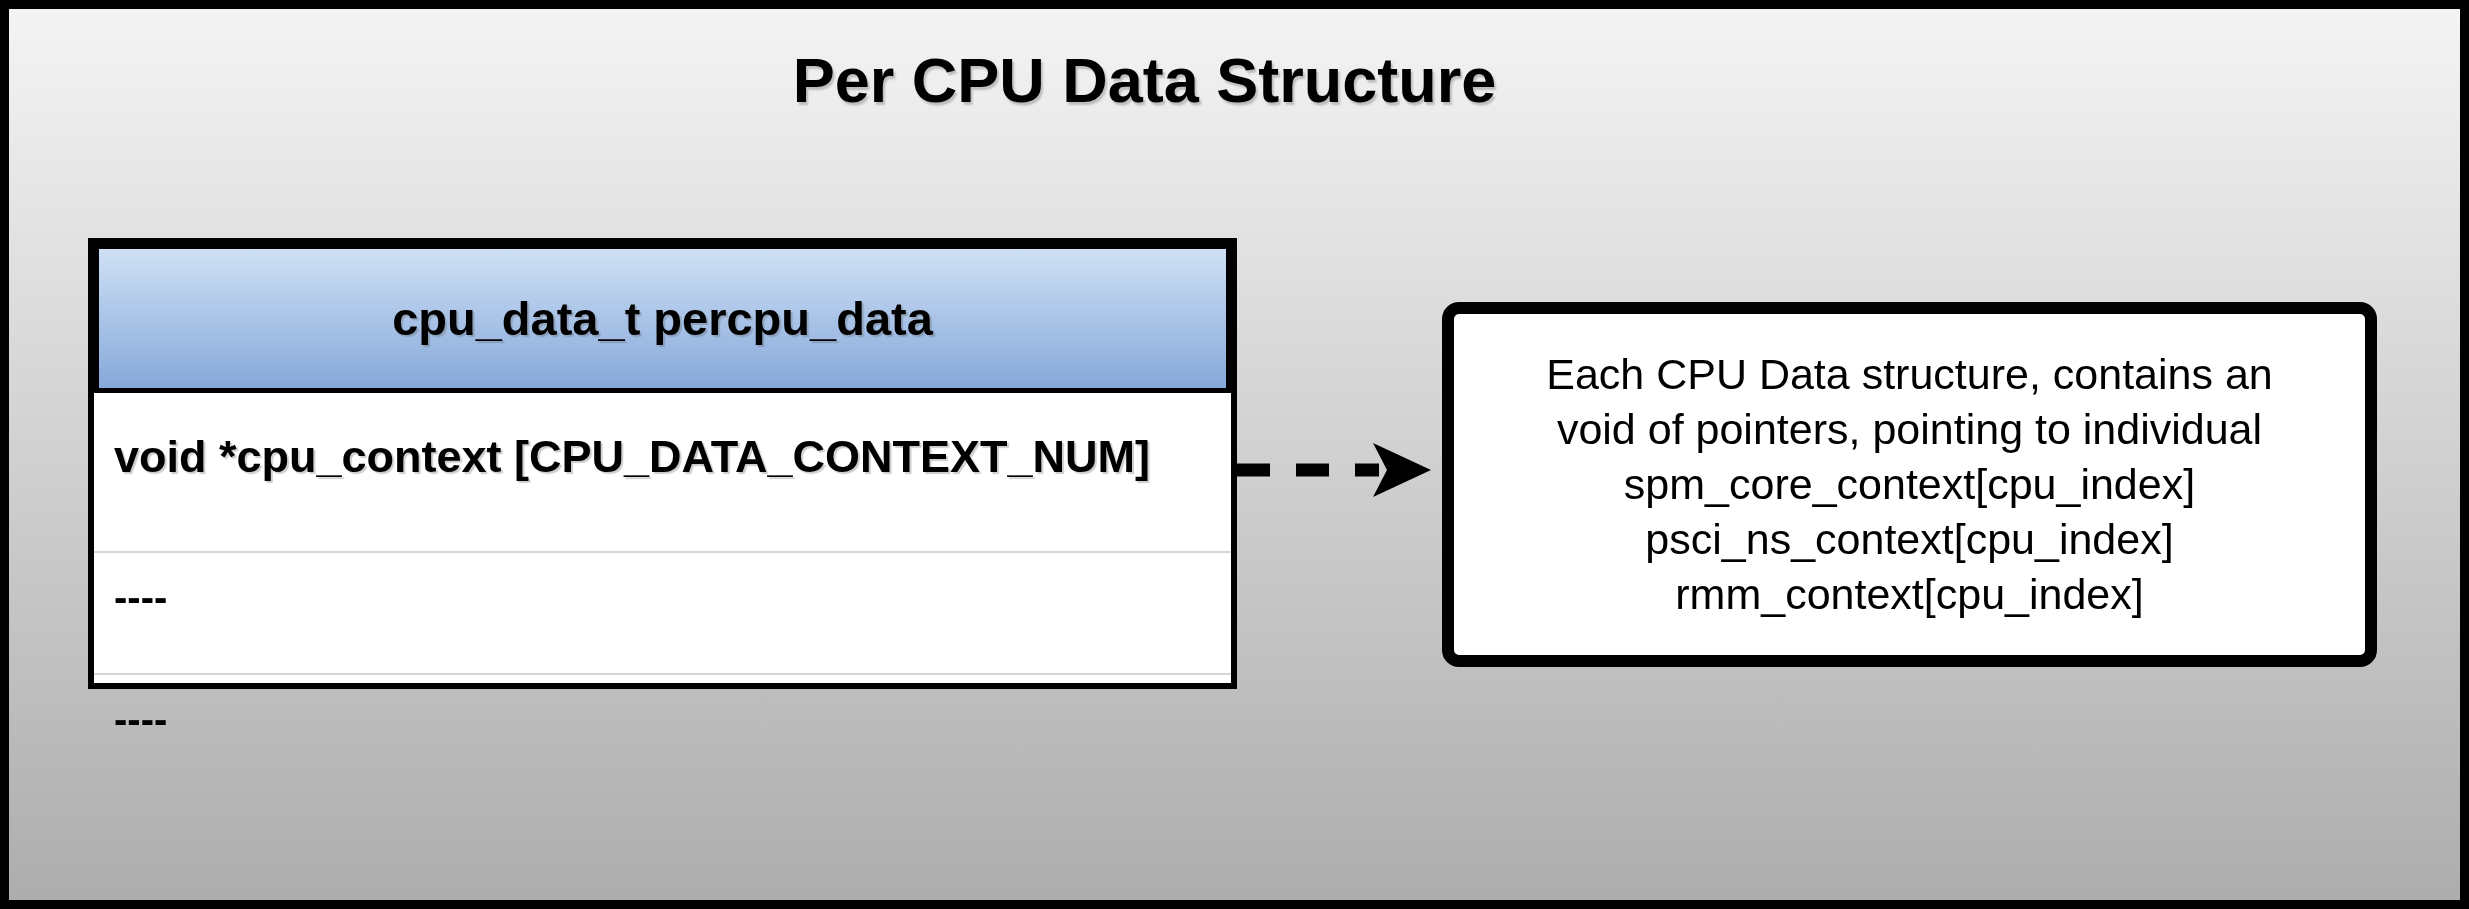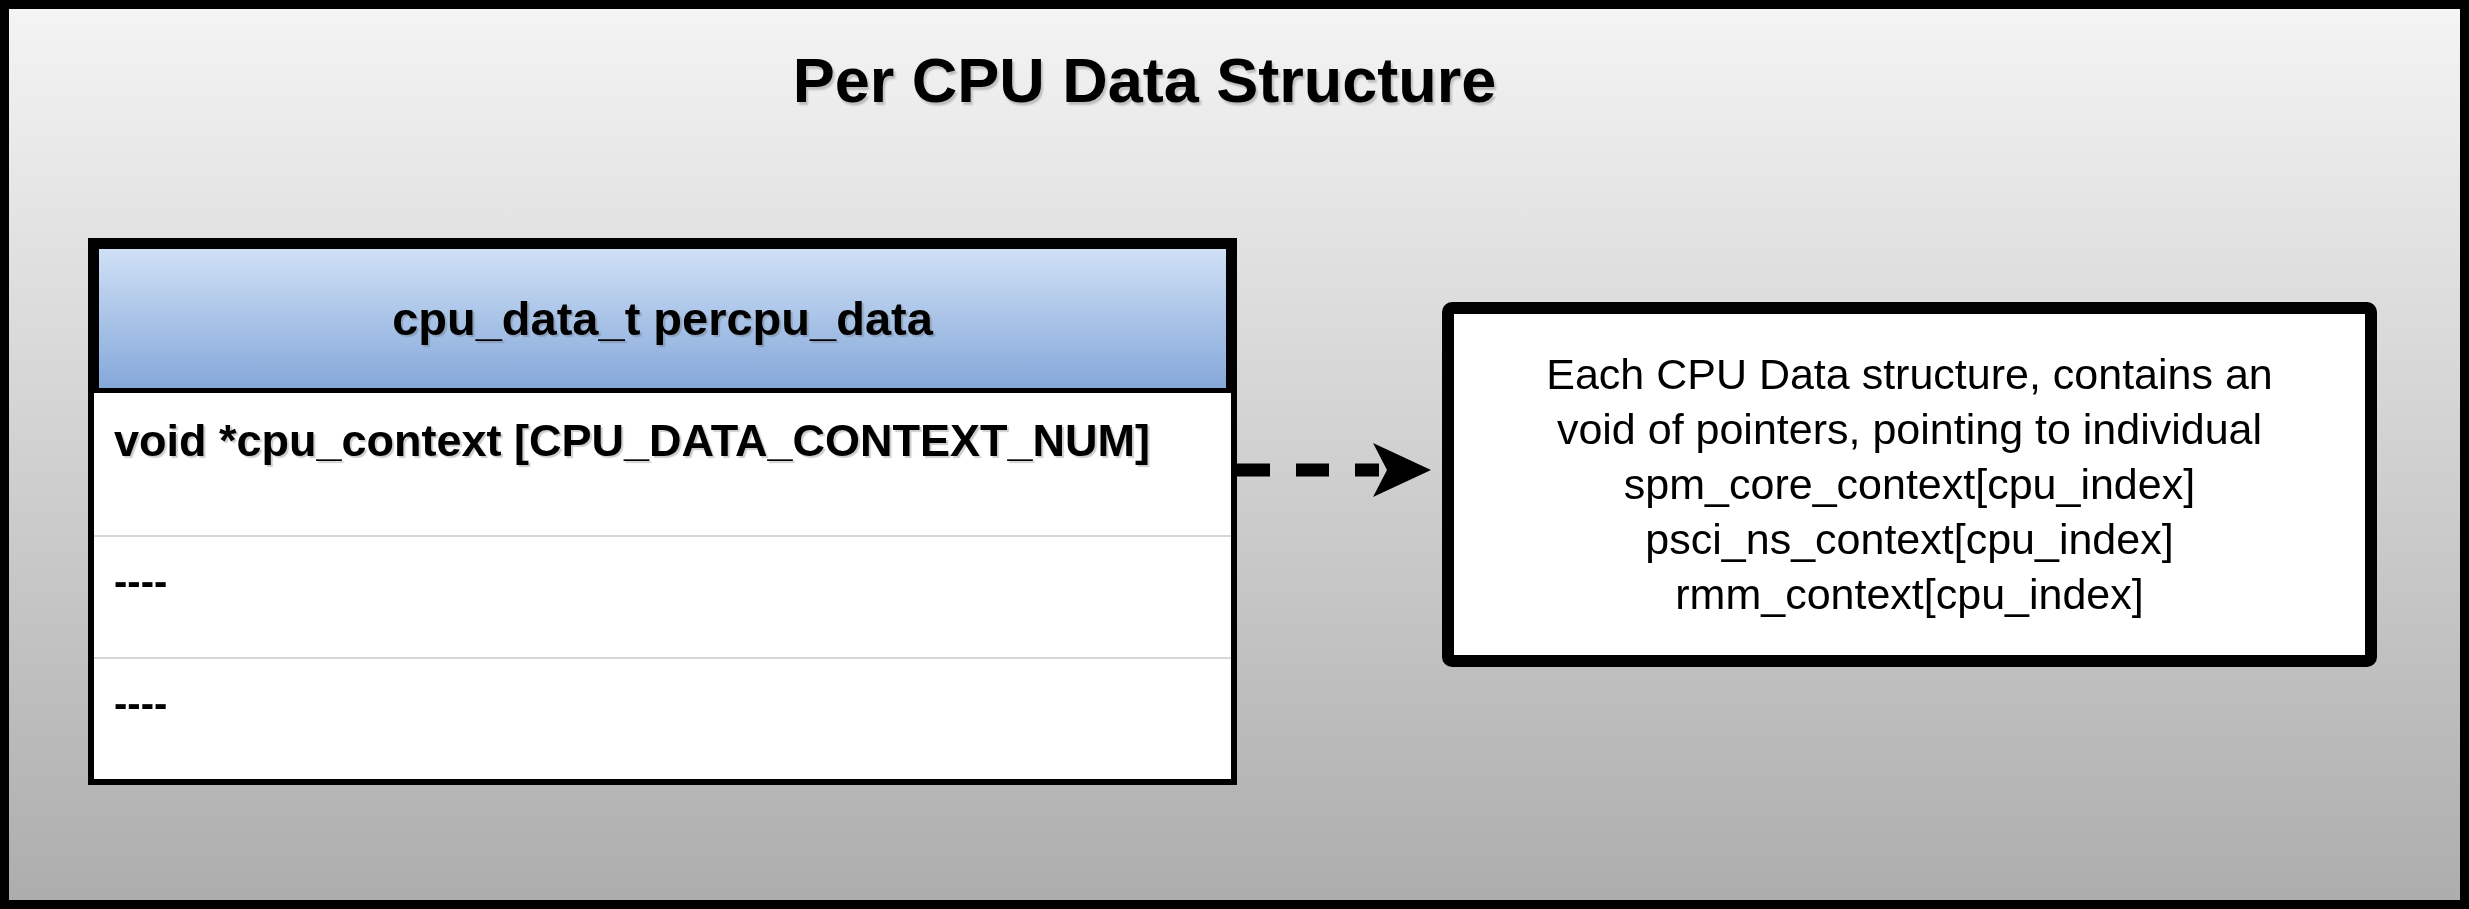--- a/index.html
+++ b/index.html
@@ -30,21 +30,21 @@
     color: #000;
     line-height: 70px;
     text-shadow: 2px 3px 2px rgba(100,100,100,0.35);
     white-space: nowrap;
   }
   .struct-table {
     position: absolute;
     left: 79px;
     top: 229px;
     width: 1149px;
-    height: 547px;
+    height: 451px;
     box-sizing: border-box;
     border: 6px solid #000;
     background: #ffffff;
   }
   .struct-header {
     box-sizing: border-box;
     height: 149px;
     border: 5px solid #000;
     background: linear-gradient(to bottom, var(--hdr-top, #cfe0f5) 0%, var(--hdr-bottom, #85a8da) 100%);
     display: flex;
@@ -65,20 +65,21 @@
     font-weight: bold;
     white-space: nowrap;
     overflow: hidden;
   }
   .row-context {
     height: 142px;
     padding: 22px 12px 0 20px;
     font-size: 45px;
     line-height: 52px;
     text-shadow: 2px 2px 1px rgba(90,90,90,0.30);
+    margin-top: 16px;
   }
   .row-dash {
     height: 122px;
     padding: 22px 12px 0 20px;
     font-size: 40px;
     line-height: 44px;
     border-top: 2px solid #d7d7d7;
   }
   .arrow-svg {
     position: absolute;
@@ -88,21 +89,21 @@
     height: 60px;
   }
   .note-box {
     position: absolute;
     left: 1433px;
     top: 293px;
     width: 935px;
     height: 365px;
     box-sizing: border-box;
     border: 12px solid #000;
-    border-radius: 10px;
+    border-radius: 17px;
     background: #ffffff;
     display: flex;
     flex-direction: column;
     align-items: center;
     justify-content: center;
     text-align: center;
     font-size: 43px;
     line-height: 55px;
     color: #000;
     white-space: nowrap;

